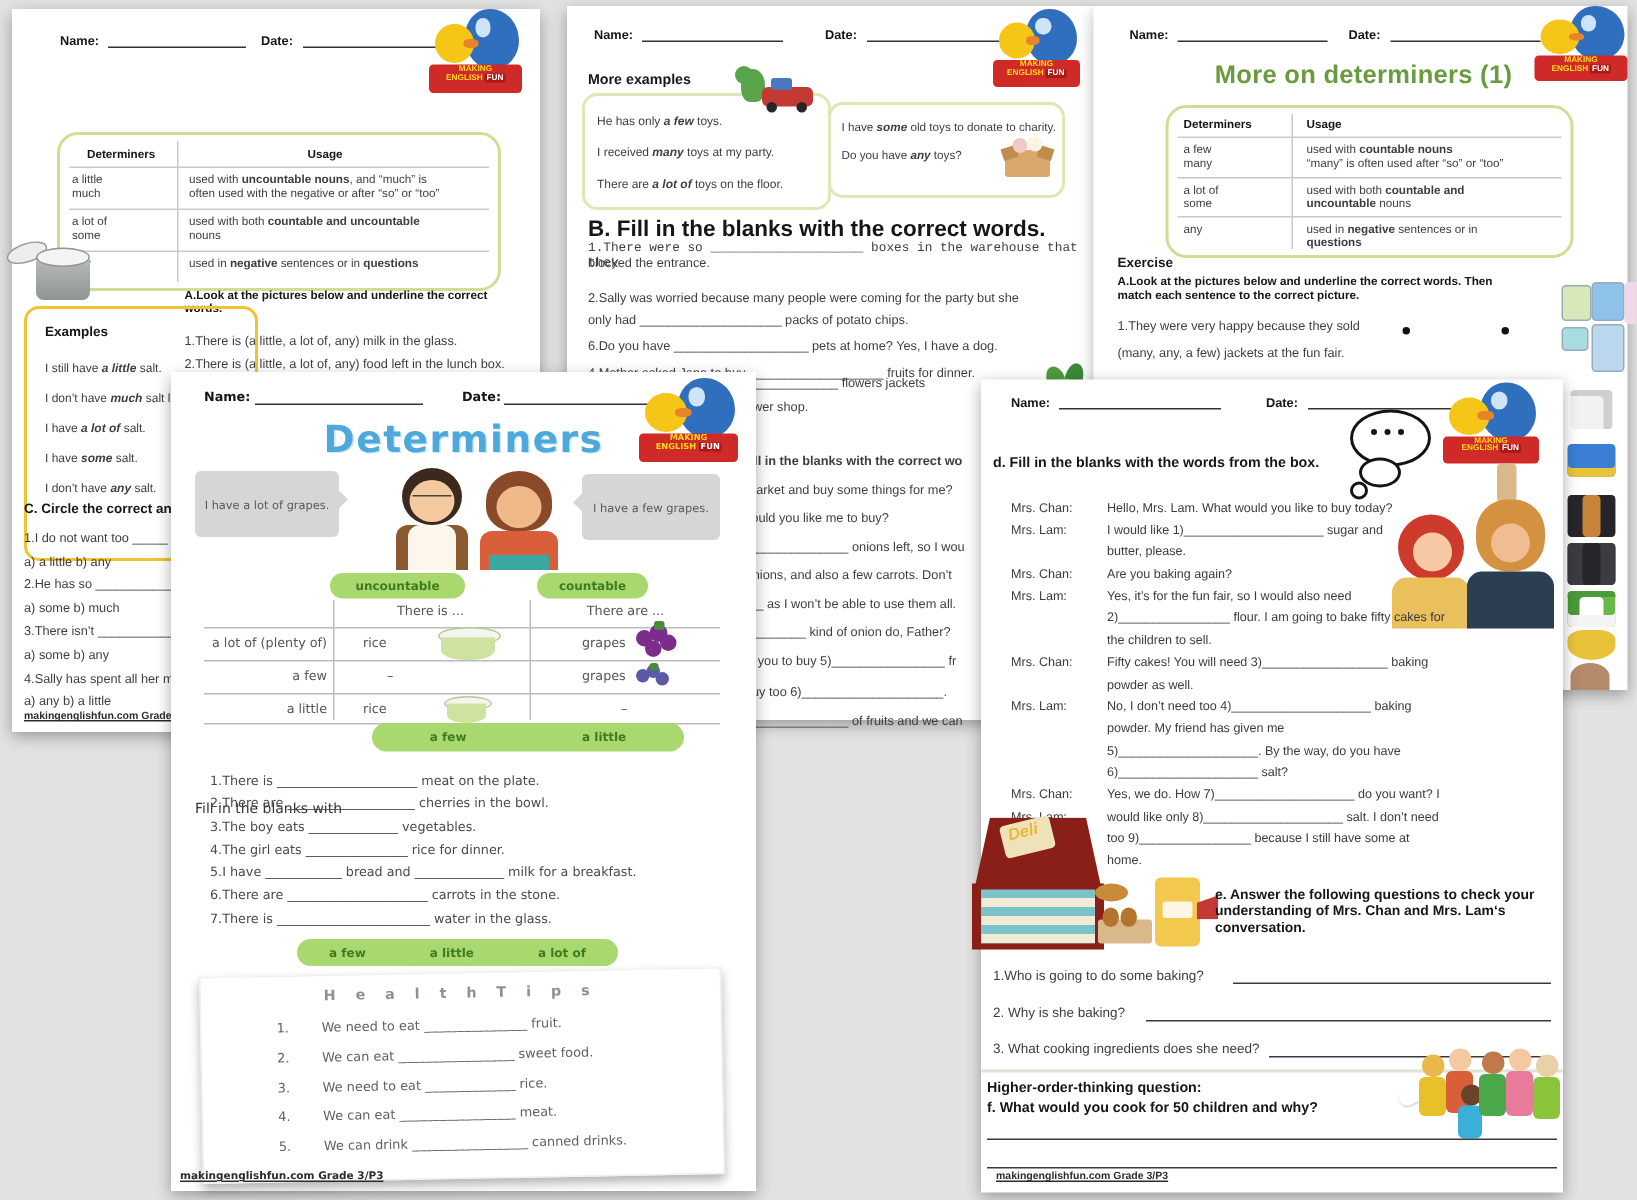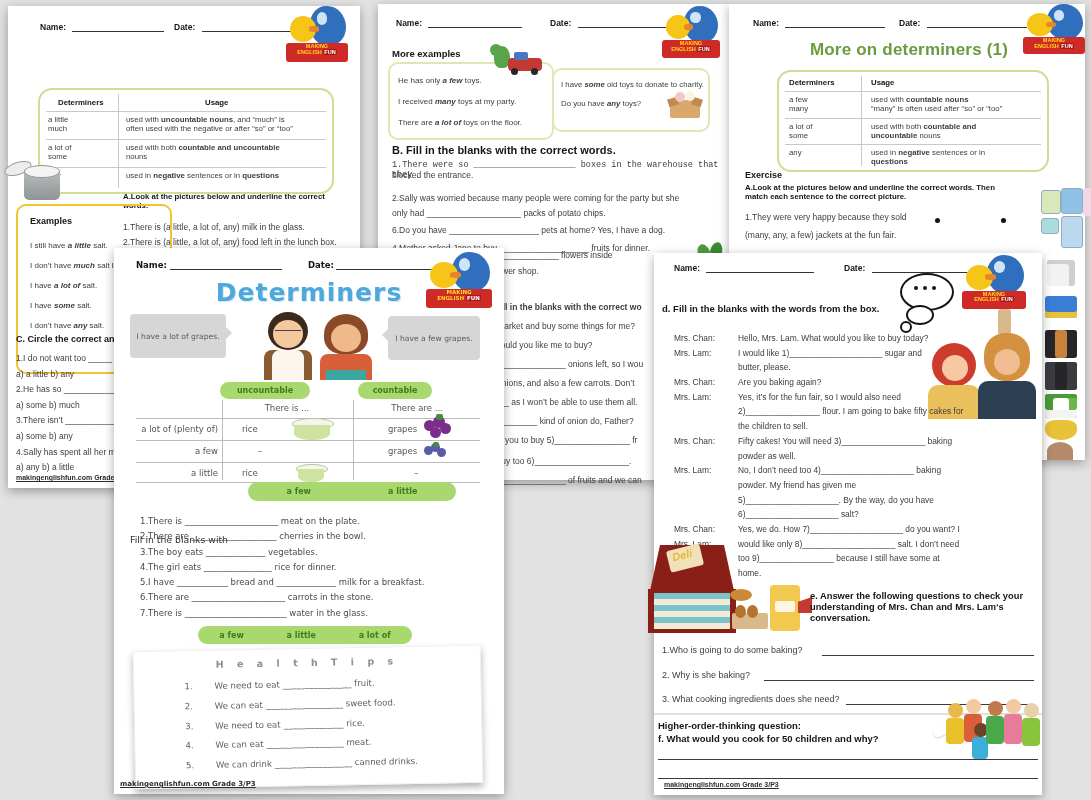--- a/index.html
+++ b/index.html
@@ -142,28 +142,28 @@
     <div class="t lines exline" style="left:7px;top:5px;width:144px;font-size:7.8px;line-height:19px;"><div class="line">I have <b>some</b> old toys to donate to charity.</div><div class="line">Do you have <b>any</b> toys?</div></div>
   </div>
   <div style="position:absolute;left:290px;top:86px;width:34px;height:30px;">
     <div style="position:absolute;left:2px;top:10px;width:30px;height:18px;background:#d9a86a;border-radius:2px;"></div>
     <div style="position:absolute;left:0;top:8px;width:10px;height:8px;background:#c08c4e;transform:rotate(-18deg);"></div>
     <div style="position:absolute;left:24px;top:8px;width:10px;height:8px;background:#c08c4e;transform:rotate(18deg);"></div>
     <div style="position:absolute;left:7px;top:2px;width:10px;height:10px;background:#f2c9c9;border-radius:50%;"></div>
     <div style="position:absolute;left:17px;top:1px;width:10px;height:10px;background:#fdf3e0;border-radius:50%;"></div>
   </div>
 
-  <span class="t b" style="left:14px;top:140px;font-size:11px;">B. Fill in the blanks with the correct words.</span>
+  <span class="t b" style="left:14px;top:140px;font-size:15px;">B. Fill in the blanks with the correct words.</span>
   <span class="t" style="left:14px;top:156px;font-family:Liberation Mono, monospace;">1.There were so ____________________ boxes in the warehouse that they</span>
   <span class="t" style="left:14px;top:166px;">blocked the entrance.</span>
   <span class="t" style="left:14px;top:189px;">2.Sally was worried because many people were coming for the party but she</span>
   <span class="t" style="left:14px;top:204px;">only had ____________________ packs of potato chips.</span>
   <span class="t" style="left:14px;top:221px;">6.Do you have ___________________ pets at home? Yes, I have a dog.</span>
   <span class="t" style="left:14px;top:239px;">4.Mother asked Jane to buy ___________________ fruits for dinner.</span>
-  <span class="t" style="left:124px;top:246px;">____________ flowers inside</span>
+  <span class="t" style="left:124px;top:246px;">____________ flowers jackets</span>
   <span class="t" style="left:124px;top:262px;">wer shop.</span>
   <div style="position:absolute;left:316px;top:238px;width:36px;height:48px;">
     <div style="position:absolute;left:4px;top:2px;width:12px;height:18px;background:#4e9b3e;border-radius:50%;transform:rotate(-22deg);"></div>
     <div style="position:absolute;left:16px;top:0;width:12px;height:20px;background:#3c8a34;border-radius:50%;transform:rotate(14deg);"></div>
     <div style="position:absolute;left:10px;top:10px;width:12px;height:14px;background:#5fae4a;border-radius:50%;"></div>
     <div style="position:absolute;left:8px;top:24px;width:18px;height:16px;background:#c96a2e;clip-path:polygon(0 0,100% 0,80% 100%,20% 100%);"></div>
   </div>
   <div class="t lines" style="left:112px;top:294px;width:180px;line-height:19px;"><div class="line"><b>d fill in the blanks with the correct wo</b></div><div class="line">e market and buy some things for me?</div><div class="line">t would you like me to buy?</div><div class="line">________________ onions left, so I wou</div><div class="line">_ onions, and also a few carrots. Don’t</div><div class="line">____ as I won’t be able to use them all.</div><div class="line">__________ kind of onion do, Father?</div><div class="line">like you to buy 5)________________ fr</div></div>
   <div class="t lines" style="left:112px;top:448px;width:180px;line-height:19px;"><div class="line">’t buy too 6)____________________.</div><div class="line">________________ of fruits and we can</div></div>
 </div>

